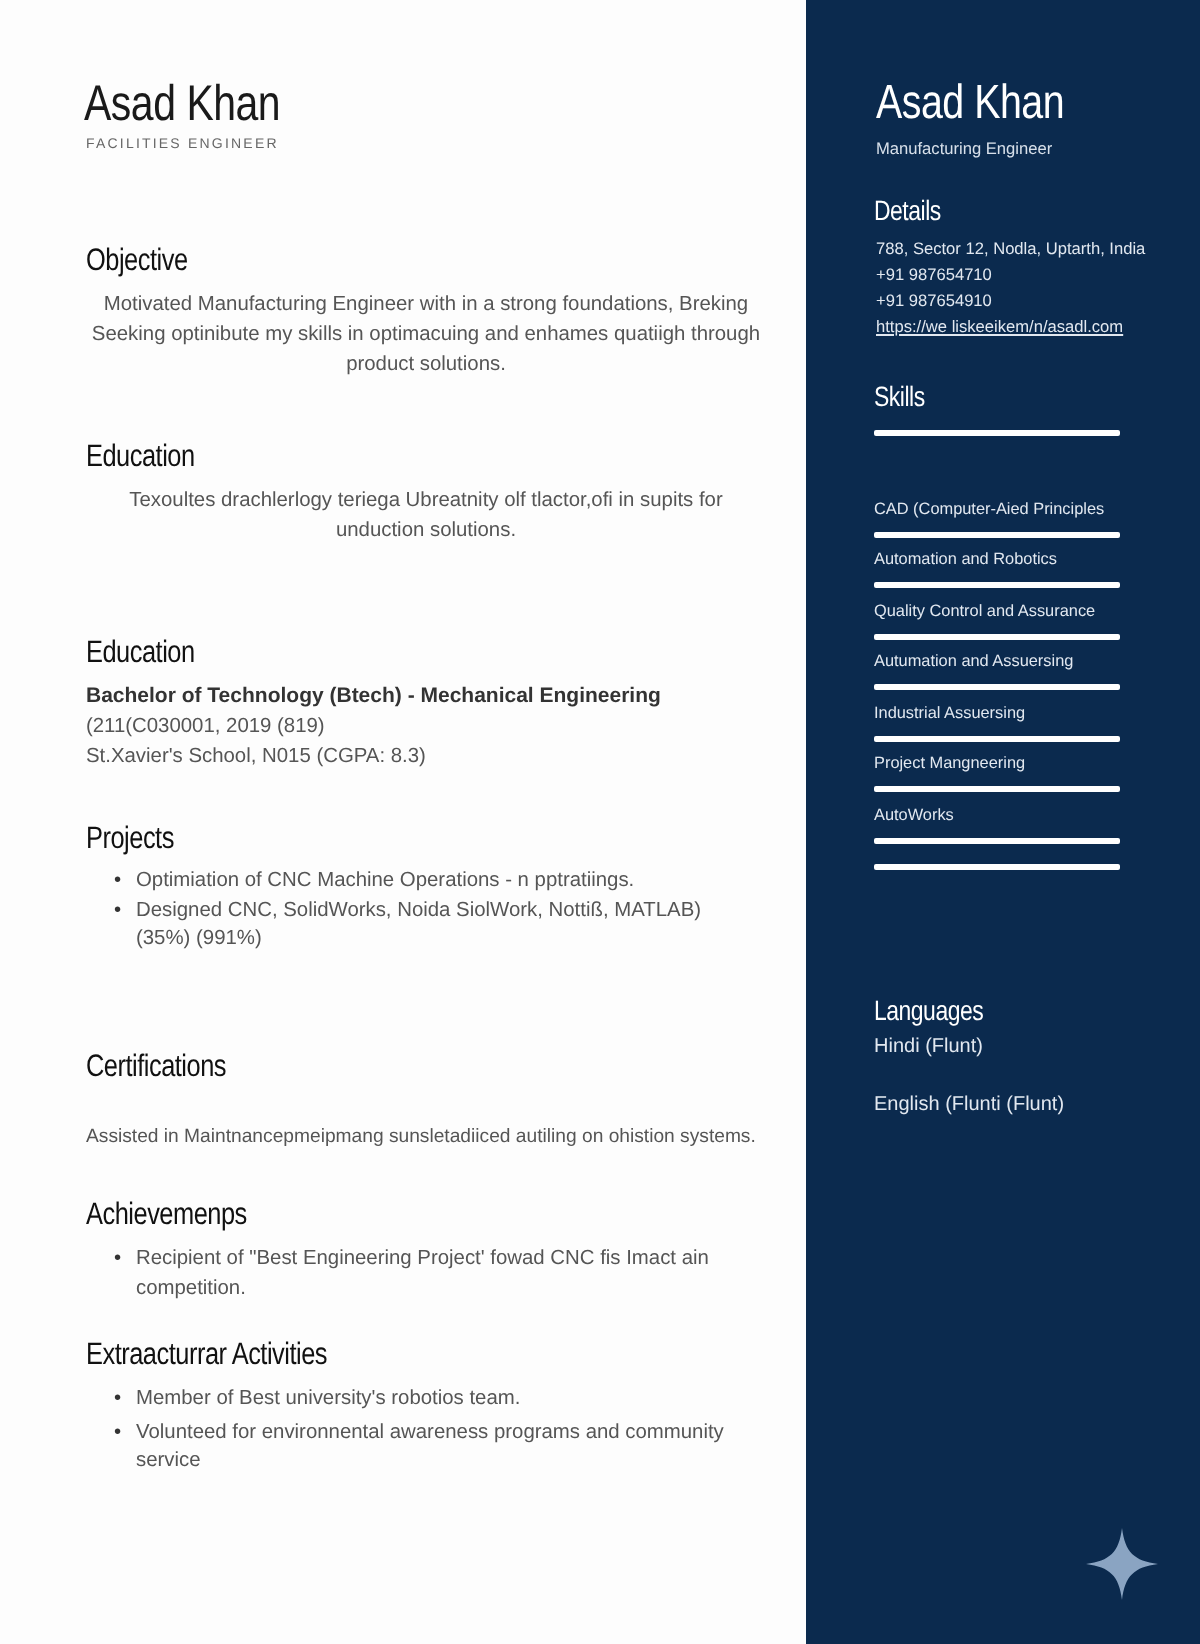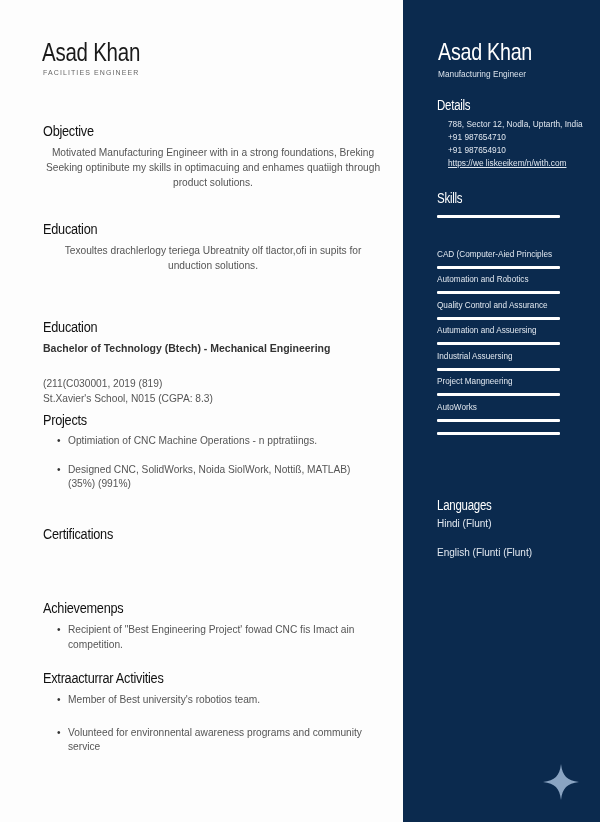--- a/index.html
+++ b/index.html
@@ -10,31 +10,31 @@
     .sidebar { position: absolute; left: 403px; top: 0; width: 197px; height: 822px; background: #0b2a4e; color: #fff; }
 
     .heading-font { font-family: "Liberation Sans", sans-serif; font-stretch: condensed; letter-spacing: -0.3px; }
 
     .name { position: absolute; left: 42px; top: 38px; font-size: 25px; color: #1a1a1a; font-weight: 400; transform: scaleX(0.82); transform-origin: left; }
     .subtitle { position: absolute; left: 43px; top: 69px; font-size: 7px; letter-spacing: 1.1px; color: #666; }
 
     .section-title { position: absolute; left: 43px; font-size: 15.5px; color: #111; transform: scaleX(0.82); transform-origin: left; }
     .para { position: absolute; left: 43px; width: 340px; font-size: 10.2px; line-height: 15px; color: #555; text-align: center; }
     .bold-line { position: absolute; left: 43px; font-size: 10.5px; font-weight: bold; color: #333; }
-    .line { position: absolute; left: 43px; font-size: 10.2px; color: #555; margin-top: 20px; }
+    .line { position: absolute; left: 43px; font-size: 10.2px; color: #555; }
 
     ul.bullets { position: absolute; left: 58px; width: 310px; list-style: none; font-size: 10.2px; color: #555; line-height: 14.5px; }
     ul.bullets li { position: relative; padding-left: 10px; }
     ul.bullets li::before { content: "\2022"; position: absolute; left: -1px; top: 0; color: #333; }
 
     
     .s-name { position: absolute; left: 438px; top: 38px; font-size: 24px; color: #fff; transform: scaleX(0.82); transform-origin: left; }
     .s-sub { position: absolute; left: 438px; top: 69px; font-size: 8.3px; color: #d8e0ea; }
     .s-title { position: absolute; left: 437px; font-size: 14px; color: #fff; transform: scaleX(0.82); transform-origin: left; }
-    .s-text { position: absolute; left: 448px; font-size: 8.3px; color: #e2e8f0; line-height: 13.2px; }
+    .s-text { position: absolute; left: 438px; font-size: 8.3px; color: #e2e8f0; line-height: 13.2px; }
     .s-link { text-decoration: underline; }
     .skill { position: absolute; left: 437px; width: 123px; }
     .skill-label { font-size: 8.2px; color: #e2e8f0; line-height: 12.5px; }
     .skill-bar { margin-top: 4px; height: 3px; background: #ffffff; width: 123px; border-radius: 1px; }
     .lang { position: absolute; left: 437px; font-size: 10px; color: #e2e8f0; }
 
     .sparkle { position: absolute; left: 543px; top: 764px; width: 36px; height: 36px; }
   </style>
 </head>
 <body>
@@ -49,48 +49,49 @@
   <div class="section-title heading-font" style="top:220px">Education</div>
   <div class="para" style="top:243px">Texoultes drachlerlogy teriega Ubreatnity olf tlactor,ofi in supits for unduction solutions.</div>
 
   <div class="section-title heading-font" style="top:318px">Education</div>
   <div class="bold-line" style="top:342px">Bachelor of Technology (Btech) - Mechanical Engineering</div>
   <div class="line" style="top:358px">(211(C030001, 2019 (819)</div>
   <div class="line" style="top:373px">St.Xavier's School, N015 (CGPA: 8.3)</div>
 
   <div class="section-title heading-font" style="top:411px">Projects</div>
   <ul class="bullets" style="top:434px">
-    <li style="margin-bottom:14px">Optimiation of CNC Machine Operations - n pptratiings.</li>
+    <li style="">Optimiation of CNC Machine Operations - n pptratiings.</li>
     <li>Designed CNC, SolidWorks, Noida SiolWork, Nottiß, MATLAB) (35%) (991%)</li>
   </ul>
 
   <div class="section-title heading-font" style="top:525px">Certifications</div>
+  <div class="line" style="top:563px; width:345px; font-size:9.6px">Assisted in Maintnancepmeipmang sunsletadiiced autiling on ohistion systems.</div>
 
   <div class="section-title heading-font" style="top:599px">Achievemenps</div>
   <ul class="bullets" style="top:623px">
     <li>Recipient of "Best Engineering Project' fowad CNC fis Imact ain competition.</li>
   </ul>
 
   <div class="section-title heading-font" style="top:669px">Extraacturrar Activities</div>
   <ul class="bullets" style="top:693px">
-    <li style="margin-bottom:18px">Member of Best university's robotios team.</li>
+    <li style="margin-bottom:2px">Member of Best university's robotios team.</li>
     <li>Volunteed for environnental awareness programs and community service</li>
   </ul>
 </div>
 
 <div class="sidebar"></div>
 
 <div class="s-name heading-font">Asad Khan</div>
 <div class="s-sub">Manufacturing Engineer</div>
 
 <div class="s-title heading-font" style="top:97px">Details</div>
 <div class="s-text" style="top:118px">788, Sector 12, Nodla, Uptarth, India</div>
 <div class="s-text" style="top:131px">+91 987654710</div>
 <div class="s-text" style="top:144px">+91 987654910</div>
-<div class="s-text s-link" style="top:157px">https://we liskeeikem/n/with.com</div>
+<div class="s-text s-link" style="top:157px">https://we liskeeikem/n/asadl.com</div>
 
 <div class="s-title heading-font" style="top:190px">Skills</div>
 
 <div class="skill" style="top:211px">
   <div class="skill-bar"></div>
 </div>
 <div class="skill" style="top:249px">
   <div class="skill-label">CAD (Computer-Aied Principles</div>
   <div class="skill-bar"></div>
 </div>

